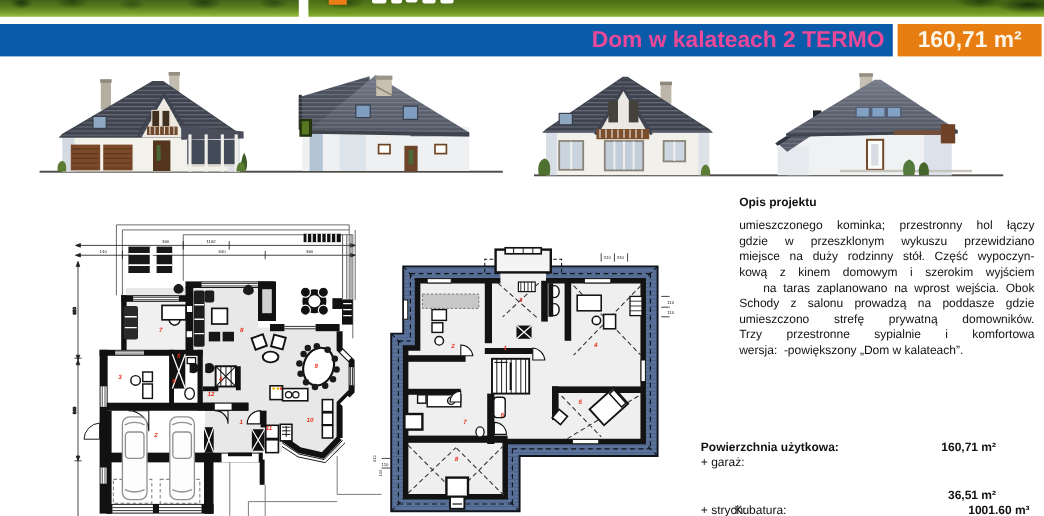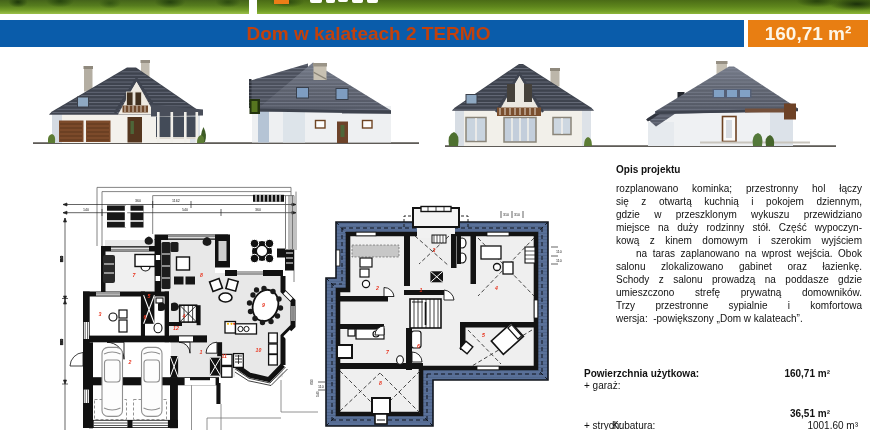--- a/index.html
+++ b/index.html
@@ -30,55 +30,53 @@
 
 <div class="abs" style="left:310px;top:0;width:12px;height:3px;background:#fdfdfb;border-radius:0 0 2px 2px;"></div>
 <div class="abs" style="left:326px;top:0;width:9px;height:3px;background:#fdfdfb;border-radius:0 0 2px 2px;"></div>
 <div class="abs" style="left:338px;top:0;width:10px;height:2px;background:#fdfdfb;border-radius:0 0 2px 2px;"></div>
 <div class="abs" style="left:352px;top:0;width:11px;height:3px;background:#fdfdfb;border-radius:0 0 2px 2px;"></div>
 <div class="abs" style="left:367px;top:0;width:11px;height:3px;background:#fdfdfb;border-radius:0 0 2px 2px;"></div>
 
 <div class="abs" style="left:0;top:20px;width:744px;height:27px;background:#0a5caa;"></div>
 
 <div class="abs" style="left:0;top:20px;width:737px;height:27px;line-height:27px;
-  text-align:center;color:#c2410c;font-weight:bold;font-size:19px;">Dom w kalateach 2 TERMO</div>
+  text-align:right;color:#ec4899;font-weight:bold;font-size:19px;">Dom w kalateach 2 TERMO</div>
 
 <div class="abs" style="left:748px;top:20px;width:120px;height:27px;background:#e87e12;
   color:#fdf6e8;font-weight:bold;font-size:19px;line-height:27px;text-align:center;">160,71 m²</div>
 
 <div class="abs" style="left:616px;top:164px;width:246px;font-size:10px;color:#111;">
 
   <div style="font-weight:bold;font-size:10px;margin-bottom:7px;">Opis projektu</div>
 
   <div style="line-height:13px;">
-    <div style="text-align:justify;text-align-last:justify;">rozplanowano kominka; przestronny hol łączy</div>
-    <div style="text-align:justify;text-align-last:justify;">się z otwartą kuchnią i pokojem dziennym,</div>
+    <div style="text-align:justify;text-align-last:justify;">umieszczonego kominka; przestronny hol łączy</div>
     <div style="text-align:justify;text-align-last:justify;">gdzie w przeszklonym wykuszu przewidziano</div>
     <div style="text-align:justify;text-align-last:justify;">miejsce na duży rodzinny stół. Część wypoczyn-</div>
     <div style="text-align:justify;text-align-last:justify;">kową z kinem domowym i szerokim wyjściem</div>
     <div style="text-align:justify;text-align-last:justify;padding-left:20px;">na taras zaplanowano na wprost wejścia. Obok</div>
-    <div style="text-align:justify;text-align-last:justify;">salonu zlokalizowano gabinet oraz łazienkę.</div>
     <div style="text-align:justify;text-align-last:justify;">Schody z salonu prowadzą na poddasze gdzie</div>
     <div style="text-align:justify;text-align-last:justify;">umieszczono strefę prywatną domowników.</div>
     <div style="text-align:justify;text-align-last:justify;">Trzy przestronne sypialnie i komfortowa</div>
     <div>wersja:&nbsp; -powiększony „Dom w kalateach”.</div>
   </div>
 </div>
 
 <div class="abs" style="left:584px;top:368px;width:246px;font-size:10px;color:#111;line-height:12px;">
 
   <div><span style="font-weight:bold;">Powierzchnia użytkowa:</span><span style="float:right;font-weight:bold;">160,71 m²</span></div>
 
   <div style="clear:both;">+ garaż:<span style="float:right;font-weight:bold;margin-top:28px;">36,51 m²</span></div>
 
   <div style="clear:both;">+ strych:<span style="float:right;font-weight:bold;margin-top:26px;">5,22 m²</span></div>
 </div>
 
 <div class="abs" style="left:612px;top:420px;width:246px;font-size:10px;color:#111;">
-  Kubatura:<span style="float:right;font-weight:normal;">1001.60 m³</span>
+  Kubatura:<span style="float:right;font-weight:bold;">1001.60 m³</span>
 </div>
 
 <svg class="abs" style="left:0;top:55px;" width="870" height="105" viewBox="0 55 870 105">
   <defs>
     <linearGradient id="roofg" x1="0" y1="0" x2="0" y2="1">
       <stop offset="0" stop-color="#767c8a"></stop>
         <stop offset="0.5" stop-color="#5e636f"></stop>
         <stop offset="1" stop-color="#515663"></stop>
     </linearGradient>
     <pattern id="tilep" width="6" height="3.4" patternUnits="userSpaceOnUse">

